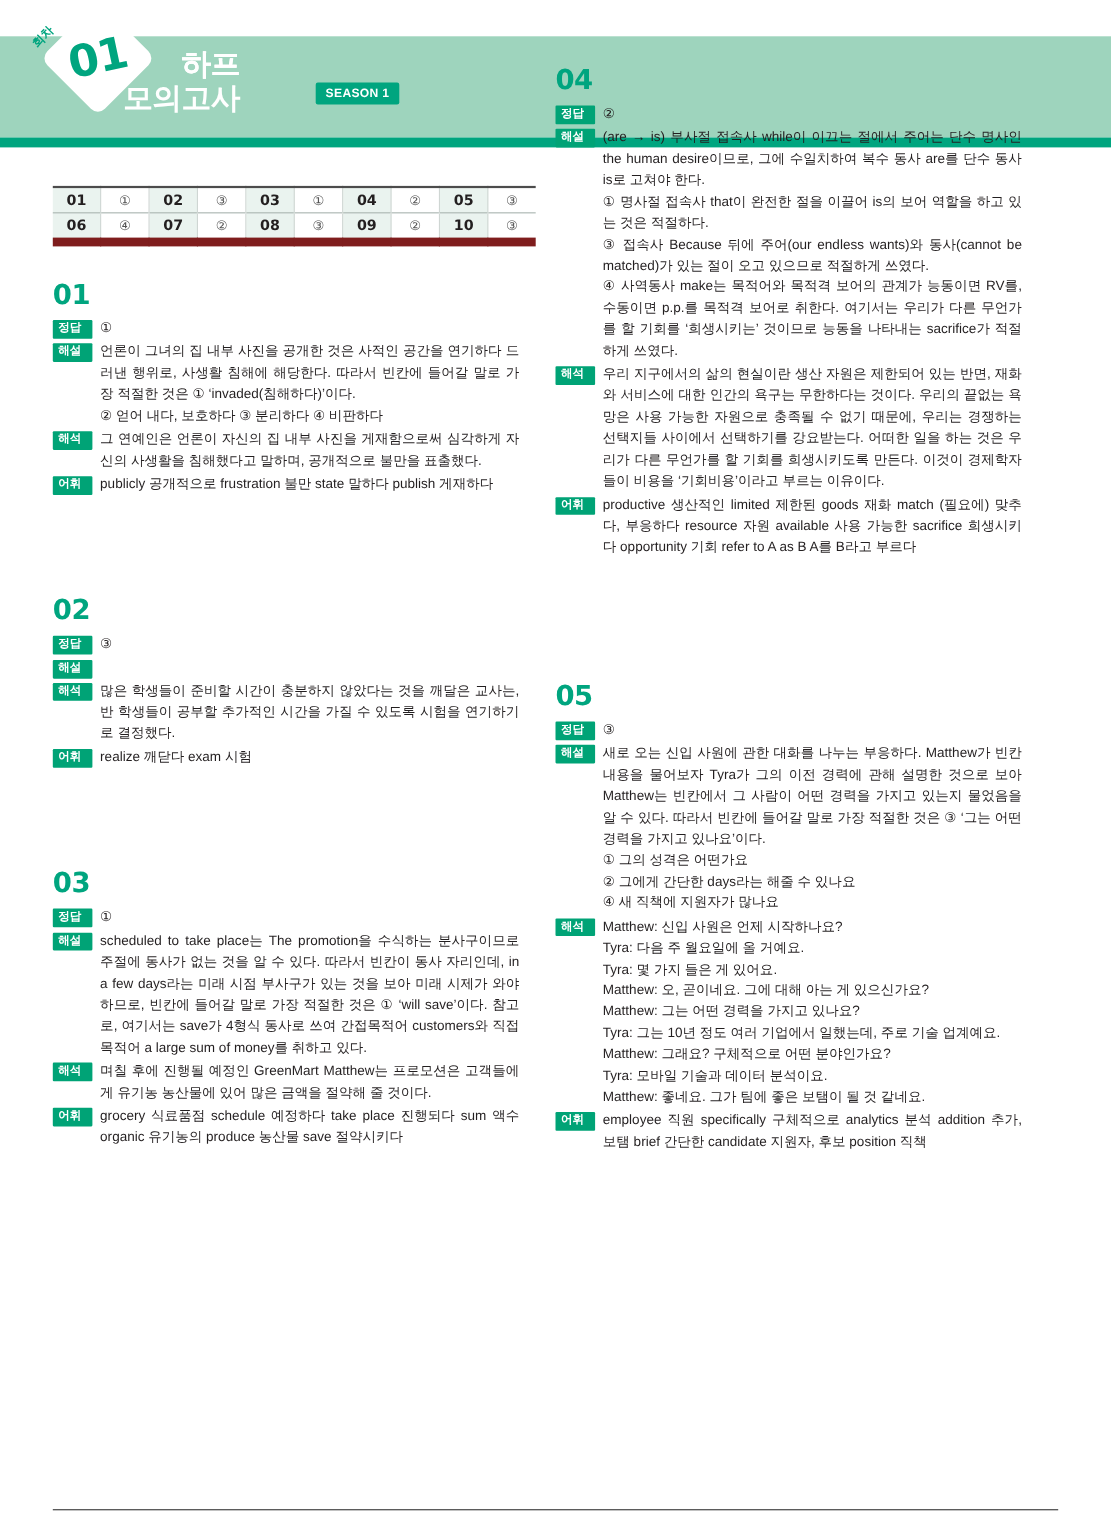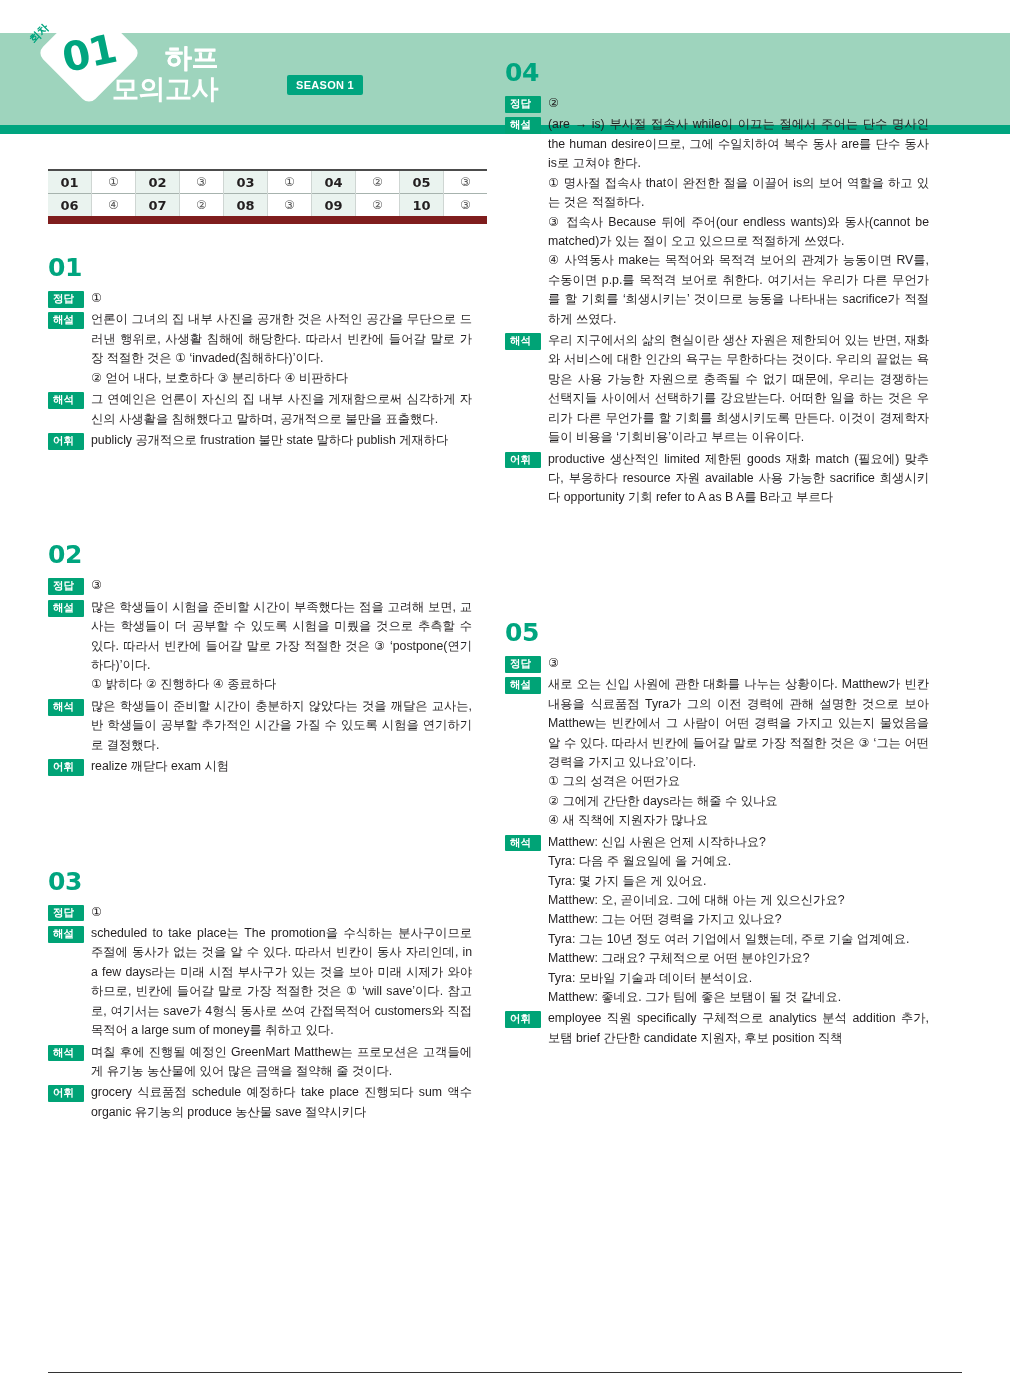--- a/index.html
+++ b/index.html
@@ -161,21 +161,21 @@
         <div class="qnum">01</div>
         <div class="row">
           <div class="badge">정답</div>
           <div class="body">
             <span class="ln">①</span>
           </div>
         </div>
         <div class="row">
           <div class="badge">해설</div>
           <div class="body">
-            <span class="ln">언론이 그녀의 집 내부 사진을 공개한 것은 사적인 공간을 무단으로 드러낸 행위로, 사생활 침해에 해당한다. 따라서 빈칸에 들어갈 말로 가장 적절한 것은 ① ‘invaded(침해하다)’이다.</span>
+            <span class="ln">언론이 그녀의 집 내부 사진을 공개한 것은 사적인 공간을 연기하다 드러낸 행위로, 사생활 침해에 해당한다. 따라서 빈칸에 들어갈 말로 가장 적절한 것은 ① ‘invaded(침해하다)’이다.</span>
             <span class="ln">② 얻어 내다, 보호하다 ③ 분리하다 ④ 비판하다</span>
           </div>
         </div>
         <div class="row">
           <div class="badge">해석</div>
           <div class="body">
             <span class="ln">그 연예인은 언론이 자신의 집 내부 사진을 게재함으로써 심각하게 자신의 사생활을 침해했다고 말하며, 공개적으로 불만을 표출했다.</span>
           </div>
         </div>
         <div class="row">
@@ -188,24 +188,20 @@
       <div class="qblock" style="margin-bottom: 92px;">
         <div class="qnum">02</div>
         <div class="row">
           <div class="badge">정답</div>
           <div class="body">
             <span class="ln">③</span>
           </div>
         </div>
         <div class="row">
           <div class="badge">해설</div>
-          <div class="body">
-            <span class="ln">많은 학생들이 시험을 준비할 시간이 부족했다는 점을 고려해 보면, 교사는 학생들이 더 공부할 수 있도록 시험을 미뤘을 것으로 추측할 수 있다. 따라서 빈칸에 들어갈 말로 가장 적절한 것은 ③ ‘postpone(연기하다)’이다.</span>
-            <span class="ln">① 밝히다 ② 진행하다 ④ 종료하다</span>
-          </div>
         </div>
         <div class="row">
           <div class="badge">해석</div>
           <div class="body">
             <span class="ln">많은 학생들이 준비할 시간이 충분하지 않았다는 것을 깨달은 교사는, 반 학생들이 공부할 추가적인 시간을 가질 수 있도록 시험을 연기하기로 결정했다.</span>
           </div>
         </div>
         <div class="row">
           <div class="badge">어휘</div>
           <div class="body">
@@ -277,21 +273,21 @@
         <div class="qnum">05</div>
         <div class="row">
           <div class="badge">정답</div>
           <div class="body">
             <span class="ln">③</span>
           </div>
         </div>
         <div class="row">
           <div class="badge">해설</div>
           <div class="body">
-            <span class="ln">새로 오는 신입 사원에 관한 대화를 나누는 상황이다. Matthew가 빈칸 내용을 식료품점 Tyra가 그의 이전 경력에 관해 설명한 것으로 보아 Matthew는 빈칸에서 그 사람이 어떤 경력을 가지고 있는지 물었음을 알 수 있다. 따라서 빈칸에 들어갈 말로 가장 적절한 것은 ③ ‘그는 어떤 경력을 가지고 있나요’이다.</span>
+            <span class="ln">새로 오는 신입 사원에 관한 대화를 나누는 부응하다. Matthew가 빈칸 내용을 물어보자 Tyra가 그의 이전 경력에 관해 설명한 것으로 보아 Matthew는 빈칸에서 그 사람이 어떤 경력을 가지고 있는지 물었음을 알 수 있다. 따라서 빈칸에 들어갈 말로 가장 적절한 것은 ③ ‘그는 어떤 경력을 가지고 있나요’이다.</span>
             <span class="ln">① 그의 성격은 어떤가요</span>
             <span class="ln">② 그에게 간단한 days라는 해줄 수 있나요</span>
             <span class="ln">④ 새 직책에 지원자가 많나요</span>
           </div>
         </div>
         <div class="row">
           <div class="badge">해석</div>
           <div class="body">
             <span class="ln">Matthew: 신입 사원은 언제 시작하나요?</span>
             <span class="ln">Tyra: 다음 주 월요일에 올 거예요.</span>

